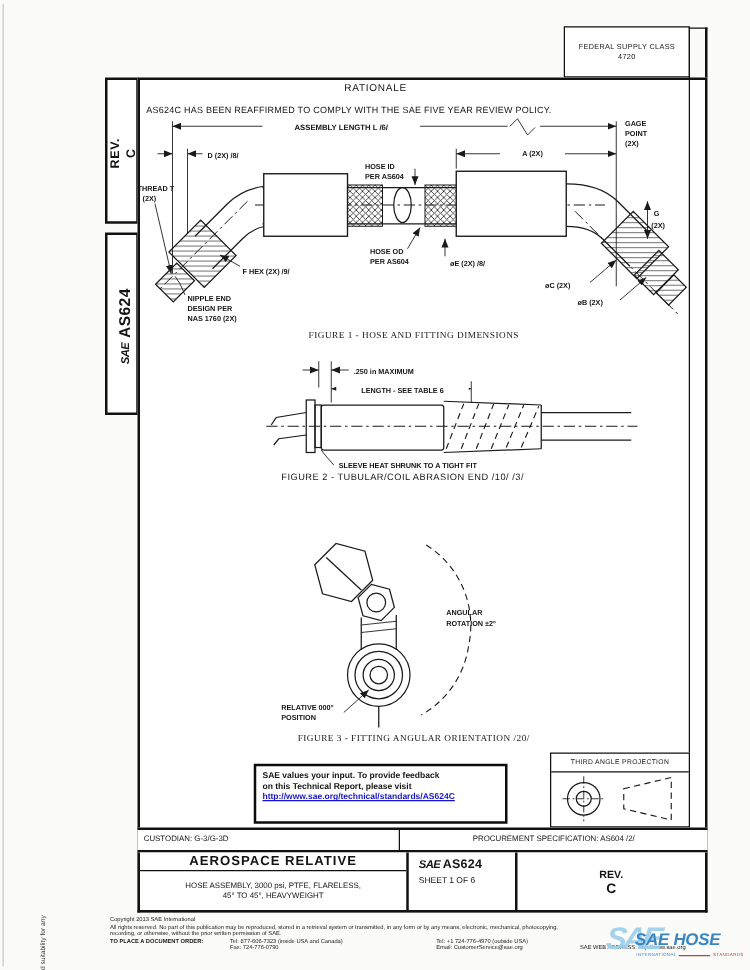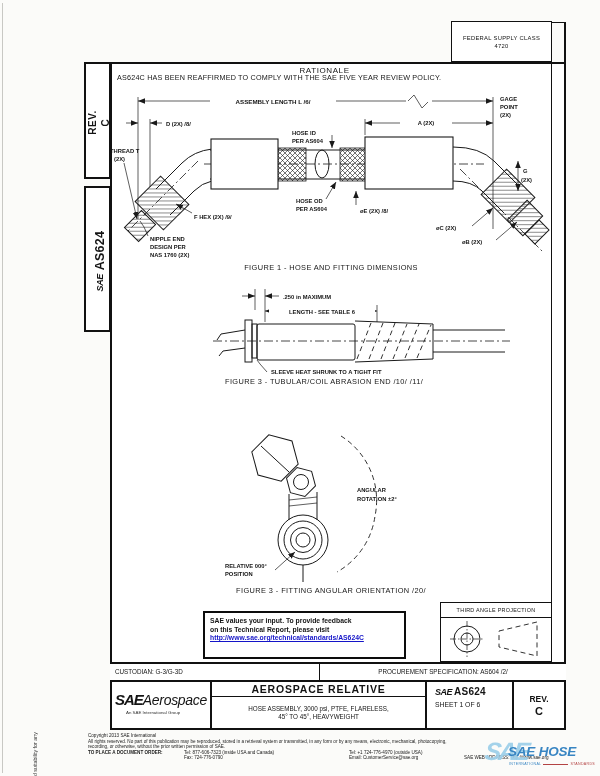--- a/index.html
+++ b/index.html
@@ -13,24 +13,24 @@
   .num-box{left:84px;top:186px;width:27px;height:146px;}
   .rev-inner{width:117px;height:27px;transform:rotate(-90deg) translateX(-117px);text-align:center;font-weight:bold;font-size:10px;line-height:13px;letter-spacing:0.5px;}
   .num-inner{width:146px;height:27px;transform:rotate(-90deg) translateX(-146px);display:flex;align-items:center;justify-content:center;gap:4px;}
   .sae-it{font-style:italic;font-weight:800;font-size:9px;letter-spacing:-0.5px;}
   .num-big{font-weight:bold;font-size:12.5px;letter-spacing:0.3px;}
   .fsc{position:absolute;left:451px;top:21px;width:101px;height:41px;border:1.5px solid #111;box-sizing:border-box;background:#fff;display:flex;flex-direction:column;align-items:center;justify-content:center;font-size:5.8px;line-height:8px;letter-spacing:0.3px;}
   .corner-fill{position:absolute;left:564px;top:22px;width:2px;height:40px;background:#111;}
   .strip{position:absolute;left:551px;top:22px;width:15px;height:640px;border-left:1.5px solid #111;border-top:1.5px solid #111;box-sizing:border-box;}
   .strip-inner{width:640px;height:14px;transform:rotate(-90deg) translateX(-640px);display:flex;align-items:center;padding-left:66px;gap:44px;font-size:5.3px;letter-spacing:0.4px;color:#222;white-space:nowrap;box-sizing:border-box;}
   .disc{left:8px;top:712px;width:545px;height:68px;transform:rotate(-90deg) translateX(-545px);display:flex;flex-direction:column;gap:8px;padding-top:24px;box-sizing:border-box;font-size:5.3px;line-height:6.6px;color:#333;}
-  .rationale-title{position:absolute;left:128px;top:66px;width:393px;text-align:center;font-size:8px;letter-spacing:0.6px;}
-  .rationale-body{position:absolute;left:117px;top:73px;font-size:7.2px;letter-spacing:0.2px;}
+  .rationale-title{position:absolute;left:104px;top:66px;width:393px;text-align:center;font-size:8px;letter-spacing:0.6px;}
+  .rationale-body{position:absolute;left:117px;top:83px;font-size:7.2px;letter-spacing:0.2px;}
   .caption{position:absolute;font-size:7.4px;letter-spacing:0.4px;color:#161616;}
-  .cap-center{left:110px;width:442px;text-align:center;}
+  .cap-center{left:110px;width:442px;text-align:center;font-family:Liberation Serif, serif;}
   .fbox{position:absolute;left:203px;top:611px;width:203px;height:48px;border:2.5px solid #0c0c0c;box-sizing:border-box;background:#fff;padding:4px 5px;font-size:6.8px;line-height:8.6px;font-weight:bold;}
   .link{color:#1414c8;text-decoration:underline;cursor:pointer;}
   .proj{position:absolute;left:440px;top:602px;width:112px;height:60px;border:1.5px solid #111;box-sizing:border-box;background:#fff;}
   .proj-head{height:15px;border-bottom:1.5px solid #111;box-sizing:border-box;text-align:center;font-size:5.4px;line-height:14px;letter-spacing:0.3px;}
   .cust-row{position:absolute;left:110px;top:662px;width:456px;height:20px;border-top:2px solid #111;border-bottom:2px solid #111;box-sizing:border-box;display:flex;background:#fff;}
   .cust-cell{width:210px;border-right:1.5px solid #111;box-sizing:border-box;font-size:6.3px;line-height:16px;padding-left:5px;}
   .proc-cell{flex:1;text-align:center;font-size:6.3px;line-height:16px;}
   .tblock{position:absolute;left:110px;top:682px;width:456px;height:48px;border:2px solid #111;border-top:none;box-sizing:border-box;display:flex;background:#fff;}
   .cell{box-sizing:border-box;border-right:2px solid #111;}
   .logo-cell{width:100px;padding-top:9px;text-align:center;}
@@ -230,21 +230,21 @@
     <line class="dash" x1="212" y1="74" x2="226" y2="41"></line>
     <line class="ln" x1="228" y1="40" x2="228" y2="75"></line>
     <line class="ln" x1="228" y1="46" x2="300" y2="46"></line>
     <line class="ln" x1="228" y1="68" x2="300" y2="68"></line>
   </g>
   <path class="th" d="M62,88 L55,80 L52,76"></path>
   <text x="78" y="15">.250 in MAXIMUM</text>
   <text x="117" y="30" text-anchor="middle">LENGTH - SEE TABLE 6</text>
   <text x="66" y="90">SLEEVE HEAT SHRUNK TO A TIGHT FIT</text>
 </svg>
-<div class="caption" style="left:225px;top:377px;">FIGURE 3 - TUBULAR/COIL ABRASION END /10/ /11/</div>
+<div class="caption" style="left:225px;top:377px;">FIGURE 2 - TUBULAR/COIL ABRASION END /10/ /3/</div>
 
 <svg class="abs" style="left:225px;top:424px;" width="240" height="160" viewBox="0 0 240 160">
   <defs>
     <marker id="f3ar" viewBox="0 0 8 8" markerWidth="8" markerHeight="8" refX="7" refY="4" orient="auto-start-reverse" markerUnits="userSpaceOnUse">
         <path d="M0,1.2 L7,4 L0,6.8 Z" fill="#1a1a1a"></path>
       </marker>
   </defs>
   <g>
     <polygon class="ln" points="74,34 62,54.8 38,54.8 26,34 38,13.2 62,13.2" transform="rotate(15 50 34)"></polygon>
     <line class="ln" x1="36" y1="22" x2="64" y2="48"></line>
@@ -285,24 +285,20 @@
     <path class="dash" d="M58,13 L96,4 L96,38 L58,29 Z"></path>
   </svg>
 </div>
 
 <div class="cust-row">
   <div class="cust-cell">CUSTODIAN: G-3/G-3D</div>
   <div class="proc-cell">PROCUREMENT SPECIFICATION: AS604 /2/</div>
 </div>
 
 <div class="tblock">
-  <div class="cell logo-cell">
-    <span class="logo-sae">SAE</span><span class="logo-aero">Aerospace</span>
-    <div class="logo-sub">An SAE International Group</div>
-  </div>
   <div class="cell mid-cell">
     <div class="doc-type">AEROSPACE RELATIVE</div>
     <div class="doc-title">
       <div>HOSE ASSEMBLY, 3000 psi, PTFE, FLARELESS,</div>
       <div>45° TO 45°, HEAVYWEIGHT</div>
     </div>
   </div>
   <div class="cell numcell">
     <div class="numline"><span class="sae-it">SAE</span> <span class="n">AS624</span></div>
     <div class="sheet">SHEET 1 OF 6</div>

